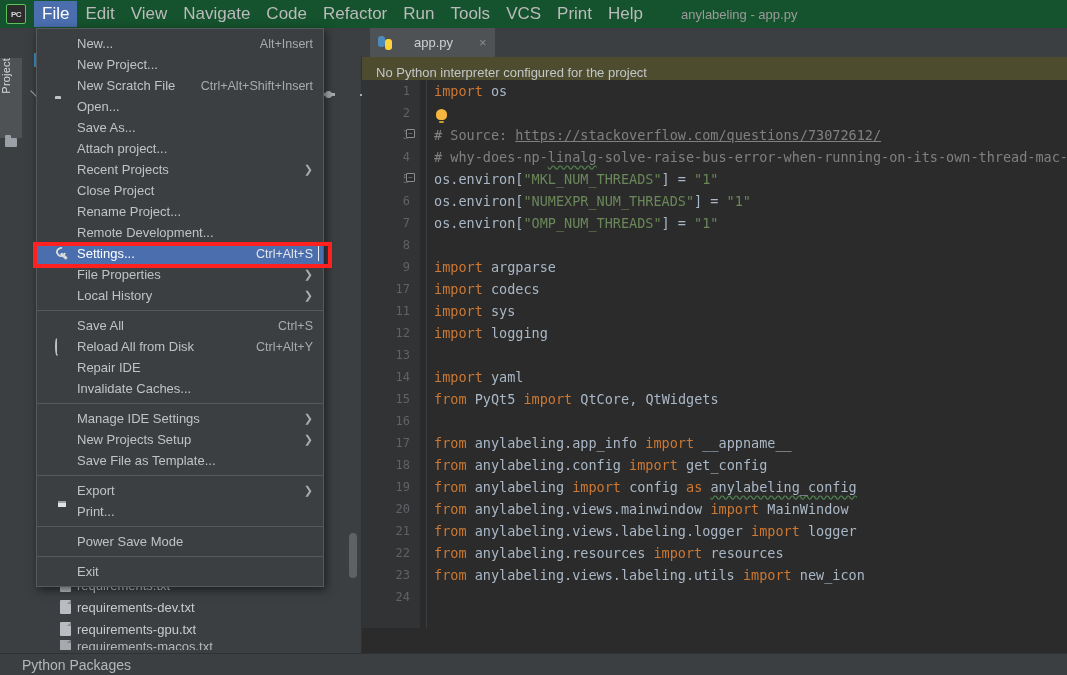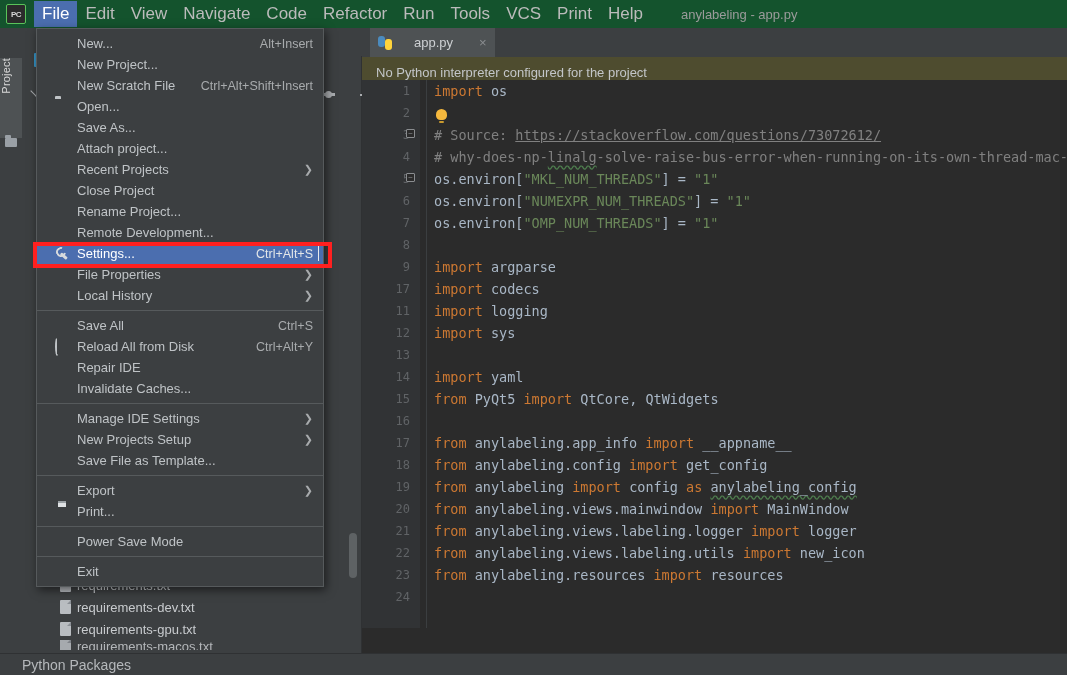--- a/index.html
+++ b/index.html
@@ -389,33 +389,33 @@
         <div class="cline"><span class="k">import</span> <span class="n">os</span></div>
         <div class="cline"><span class="bulb"></span></div>
         <div class="cline c"># Source: <span class="u">https://stackoverflow.com/questions/73072612/</span></div>
         <div class="cline c"># why-does-np-<span class="squig">linalg</span>-solve-raise-bus-error-when-running-on-its-own-thread-mac-m</div>
         <div class="cline"><span class="n">os.environ[</span><span class="s">"MKL_NUM_THREADS"</span><span class="n">] = </span><span class="s">"1"</span></div>
         <div class="cline"><span class="n">os.environ[</span><span class="s">"NUMEXPR_NUM_THREADS"</span><span class="n">] = </span><span class="s">"1"</span></div>
         <div class="cline"><span class="n">os.environ[</span><span class="s">"OMP_NUM_THREADS"</span><span class="n">] = </span><span class="s">"1"</span></div>
         <div class="cline"> </div>
         <div class="cline"><span class="k">import</span> <span class="n">argparse</span></div>
         <div class="cline"><span class="k">import</span> <span class="n">codecs</span></div>
+        <div class="cline"><span class="k">import</span> <span class="n">sys</span></div>
         <div class="cline"><span class="k">import</span> <span class="n">logging</span></div>
-        <div class="cline"><span class="k">import</span> <span class="n">sys</span></div>
         <div class="cline"> </div>
         <div class="cline"><span class="k">import</span> <span class="n">yaml</span></div>
         <div class="cline"><span class="k">from</span> <span class="n">PyQt5</span> <span class="k">import</span> <span class="n">QtCore, QtWidgets</span></div>
         <div class="cline"> </div>
         <div class="cline"><span class="k">from</span> <span class="n">anylabeling.app_info</span> <span class="k">import</span> <span class="n">__appname__</span></div>
         <div class="cline"><span class="k">from</span> <span class="n">anylabeling.config</span> <span class="k">import</span> <span class="n">get_config</span></div>
         <div class="cline"><span class="k">from</span> <span class="n">anylabeling</span> <span class="k">import</span> <span class="n">config</span> <span class="k">as</span> <span class="n squig">anylabeling_config</span></div>
         <div class="cline"><span class="k">from</span> <span class="n">anylabeling.views.mainwindow</span> <span class="k">import</span> <span class="n">MainWindow</span></div>
         <div class="cline"><span class="k">from</span> <span class="n">anylabeling.views.labeling.logger</span> <span class="k">import</span> <span class="n">logger</span></div>
+        <div class="cline"><span class="k">from</span> <span class="n">anylabeling.resources</span> <span class="k">import</span> <span class="n">resources</span></div>
         <div class="cline"><span class="k">from</span> <span class="n">anylabeling.views.labeling.utils</span> <span class="k">import</span> <span class="n">new_icon</span></div>
-        <div class="cline"><span class="k">from</span> <span class="n">anylabeling.resources</span> <span class="k">import</span> <span class="n">resources</span></div>
       </div>
     </div>
   </div>
 
   <div class="dropdown">
 
     <div class="mrow">
       <span class="lbl">New...</span>
       <span class="acc">Alt+Insert</span>
     </div>

